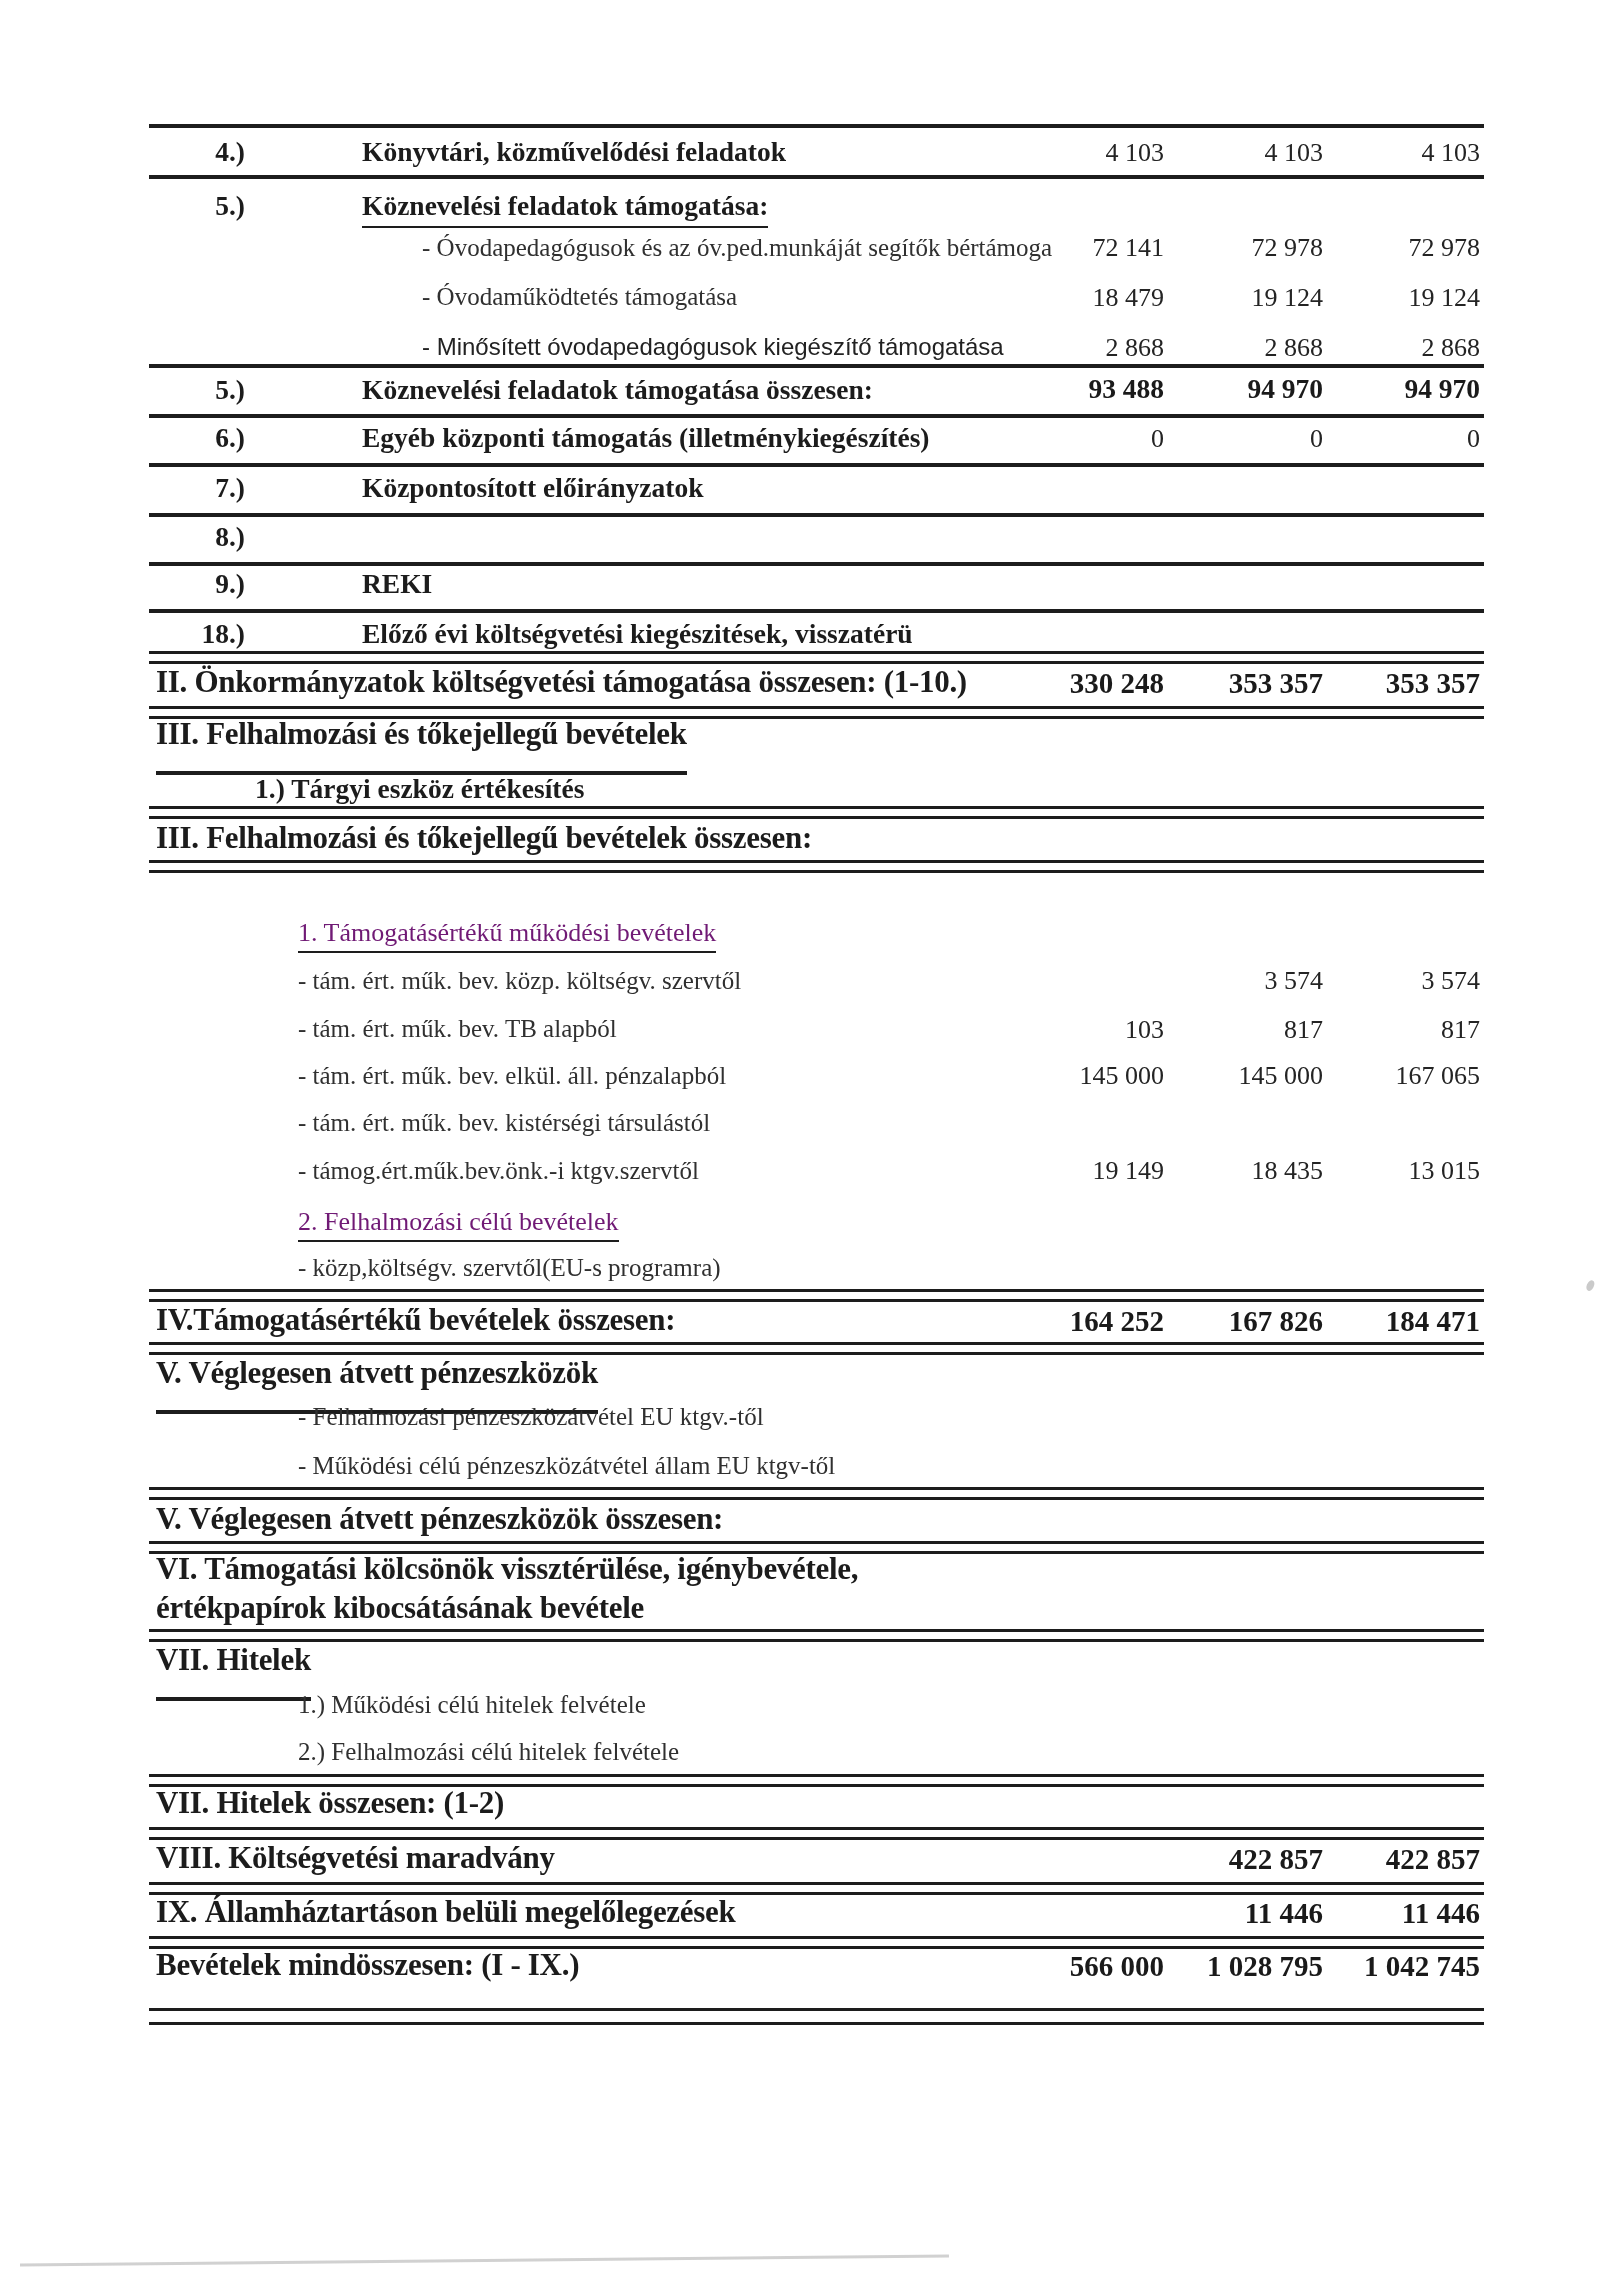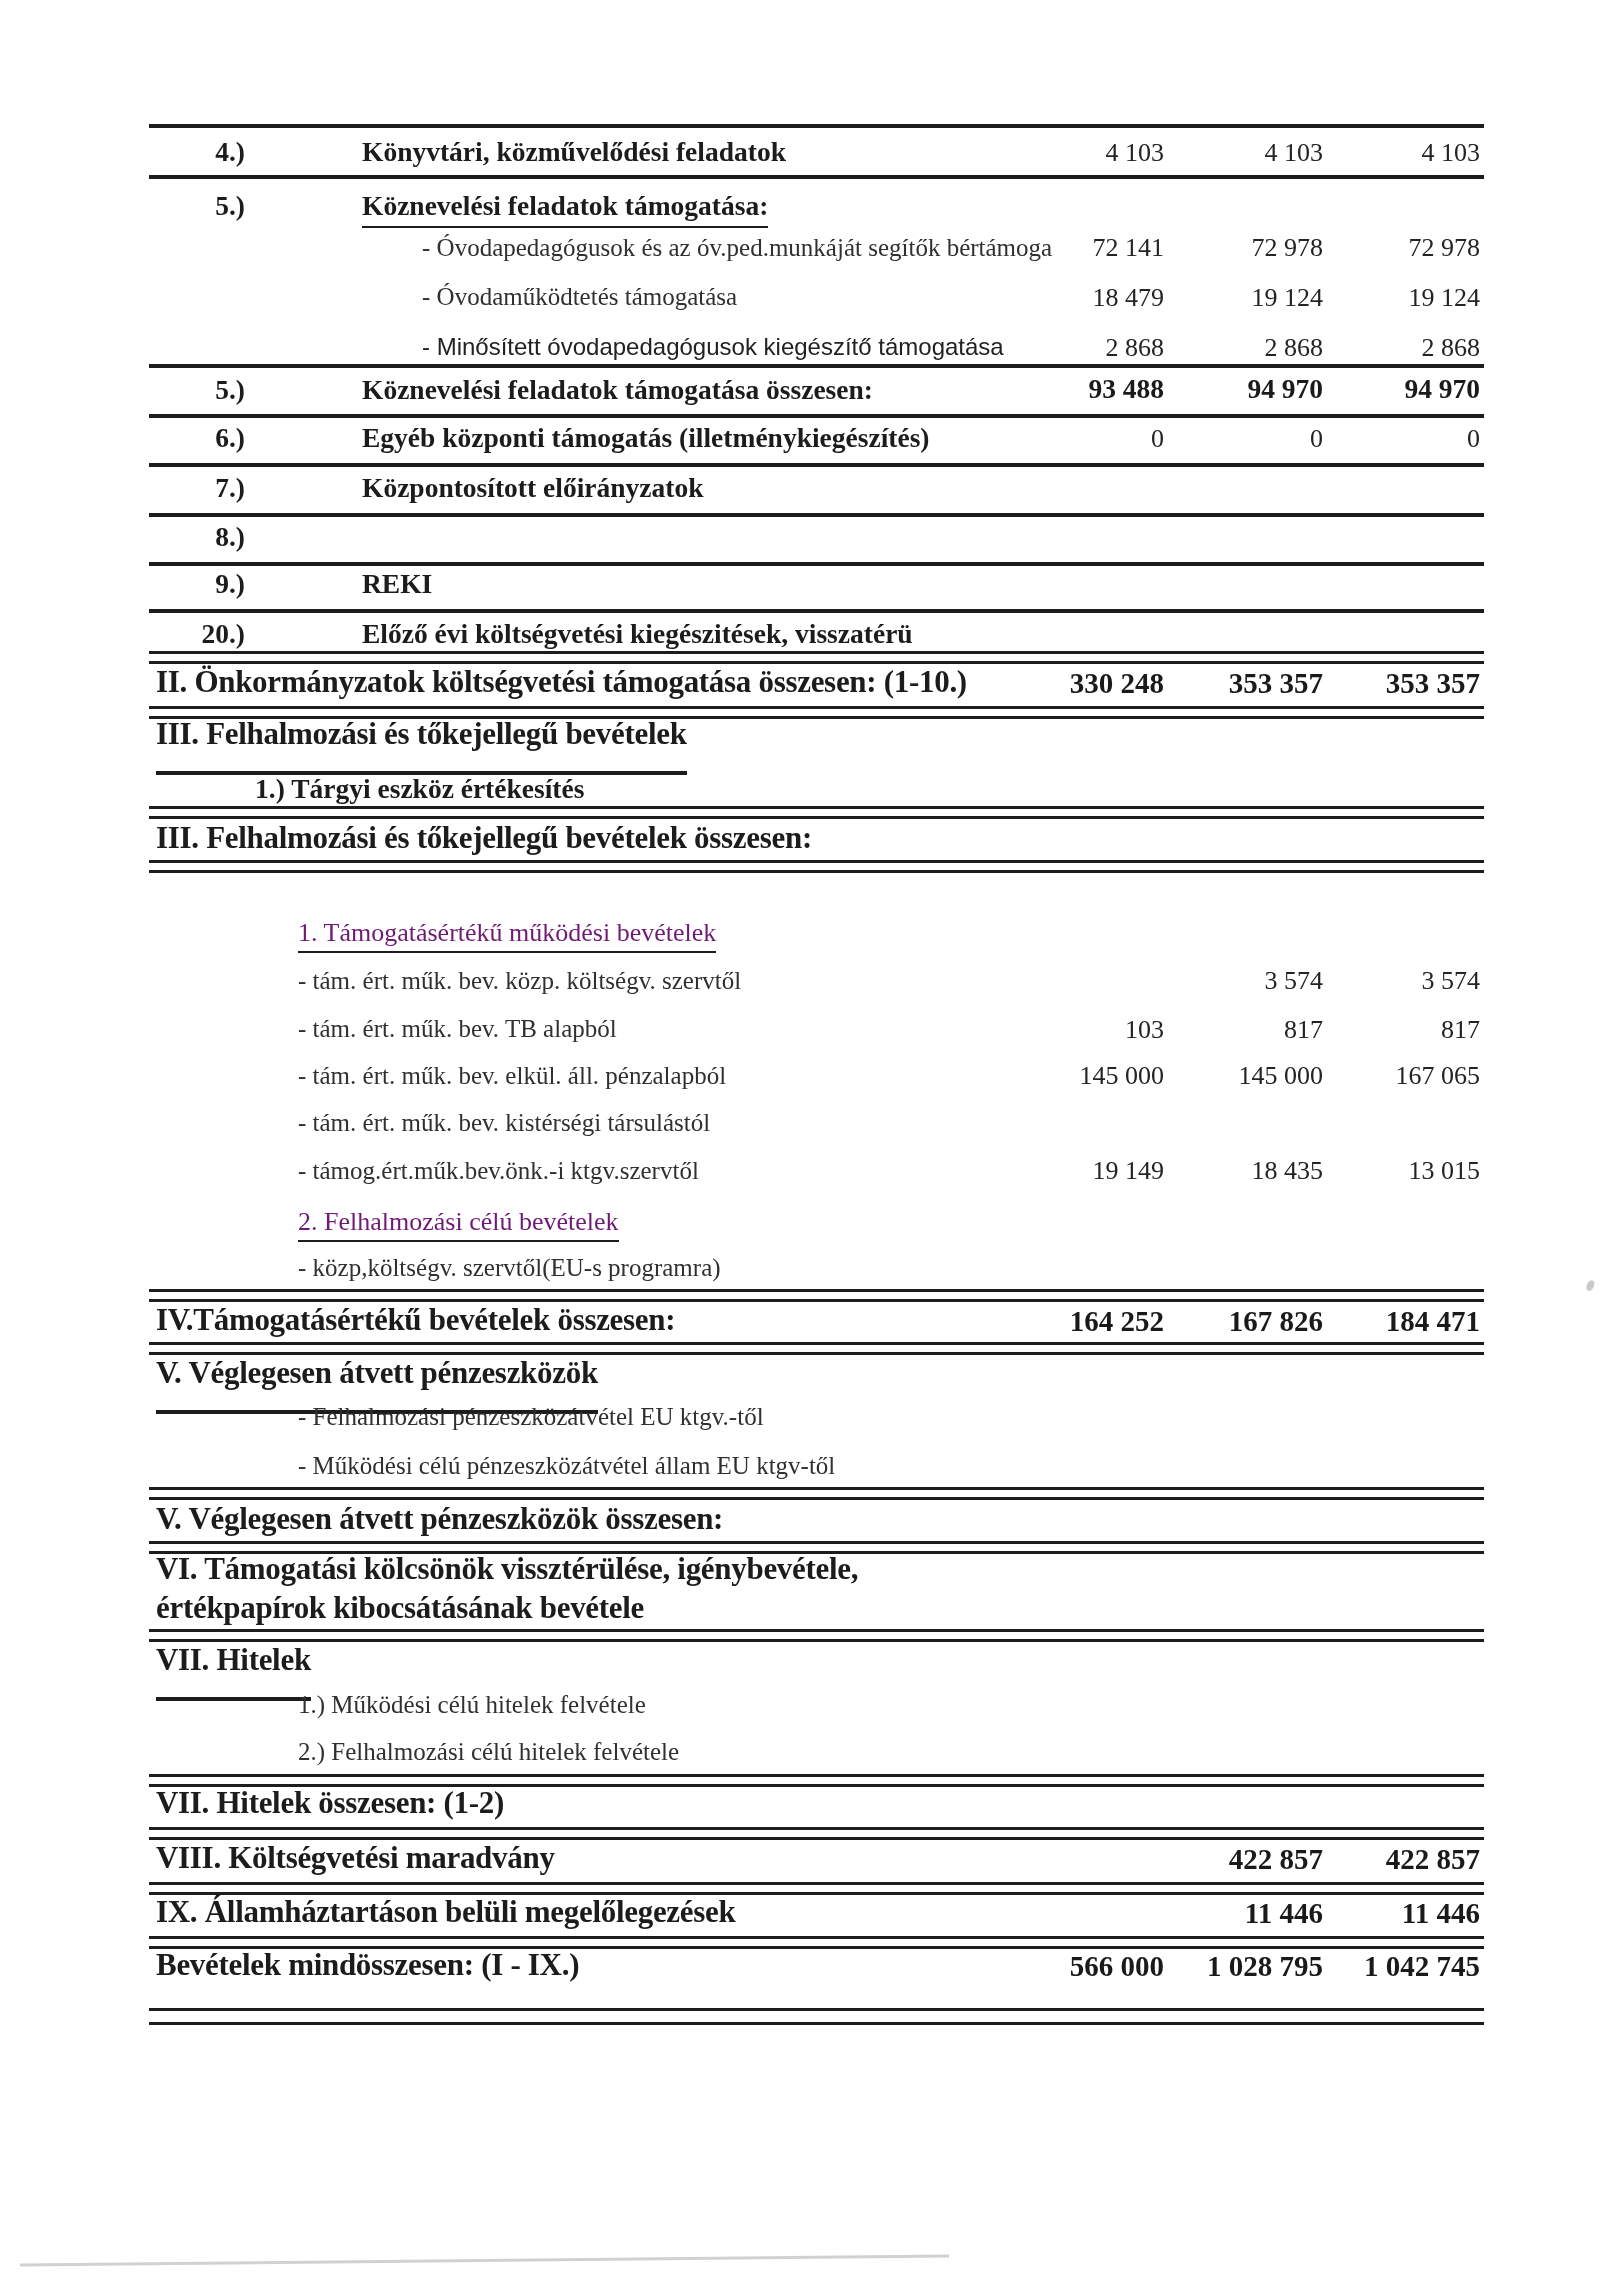--- a/index.html
+++ b/index.html
@@ -94,21 +94,21 @@
 
   <div class="t rowb numx" style="top:522px">8.)</div>
 
   <div class="sline" style="top:562px"></div>
 
   <div class="t rowb numx" style="top:569px">9.)</div>
   <div class="t rowb lbl" style="top:569px">REKI</div>
 
   <div class="sline" style="top:609px"></div>
 
-  <div class="t rowb numx" style="top:619px">20.)</div>
+  <div class="t rowb numx" style="top:619px">18.)</div>
   <div class="t rowb lbl" style="top:619px">Előző évi költségvetési kiegészitések, visszatérü</div>
 
   <div class="dline" style="top:651px"></div>
 
   <div class="t big" style="top:665px">II. Önkormányzatok költségvetési támogatása összesen: (1-10.)</div>
   <div class="t nb cell c1" style="top:667px">330 248</div>
   <div class="t nb cell c2" style="top:667px">353 357</div>
   <div class="t nb cell c3" style="top:667px">353 357</div>
 
   <div class="dline" style="top:706px"></div>

